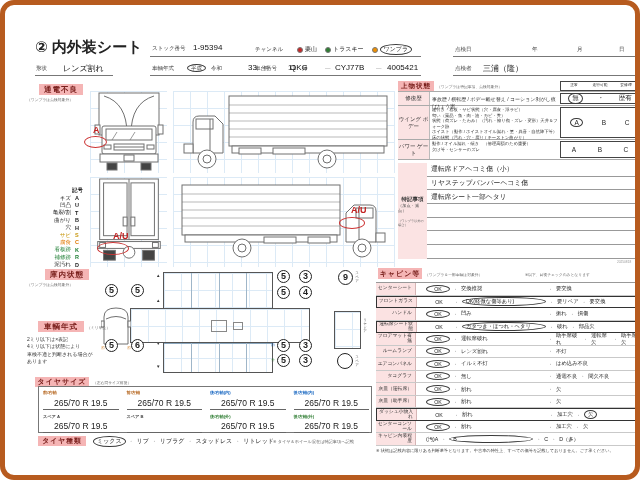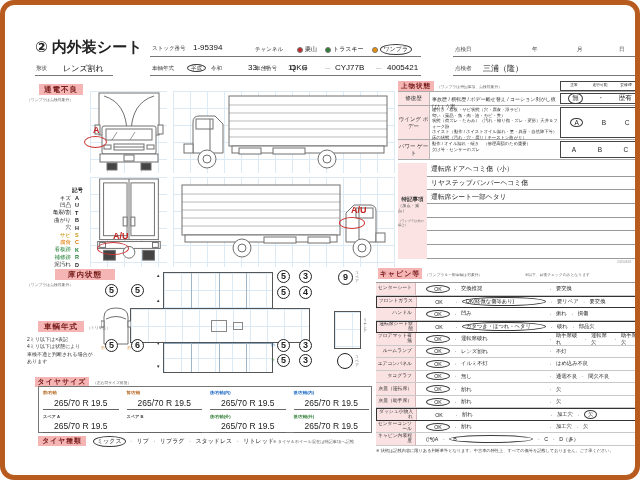--- a/index.html
+++ b/index.html
@@ -297,21 +297,21 @@
     <div class="rem-row">運転席ドアヘコミ傷（小）</div>
     <div class="rem-row">リヤステップバンパーヘコミ傷</div>
     <div class="rem-row">運転席シート一部ヘタリ</div>
     <div class="rem-row"></div>
     <div class="rem-row"></div>
     <div class="rem-row"></div>
     <div class="rem-row"></div>
   </div>
   <div class="abs tiny" style="left:612px;top:255px;font-size:3.2px;color:#999">20250818</div>
 
-  <div class="abs chip" style="left:50px;top:264px;width:60px;height:11px">庫内状態</div>
+  <div class="abs chip" style="left:40px;top:264px;width:44px;height:11px">庫内状態</div>
   <div class="abs tiny" style="left:22px;top:277px">（ワンプラは点検対象外）</div>
 
   <div class="abs grid-bg" style="left:158px;top:267px;width:110px;height:101px;border:1px solid #555;background-color:#fff">
     <div class="fold" style="top:36px"></div>
     <div class="fold" style="top:70px"></div>
     <div class="vline" style="left:27px"></div>
     <div class="vline" style="left:55px"></div>
     <div class="vline" style="left:82px"></div>
   </div>
   <div class="tri" style="left:151px;top:268px">▲</div>

